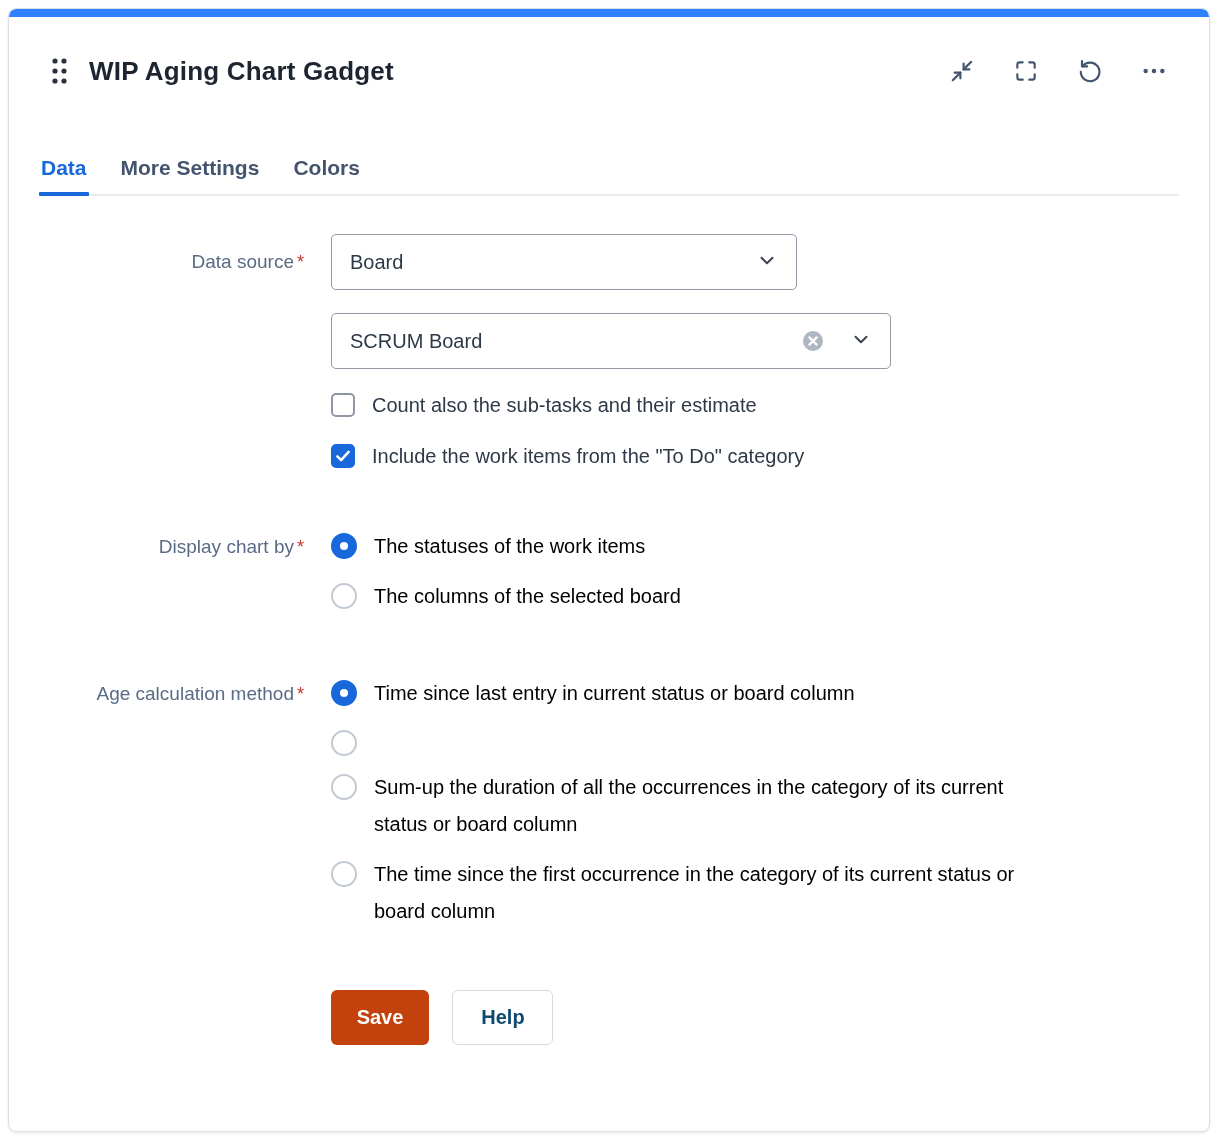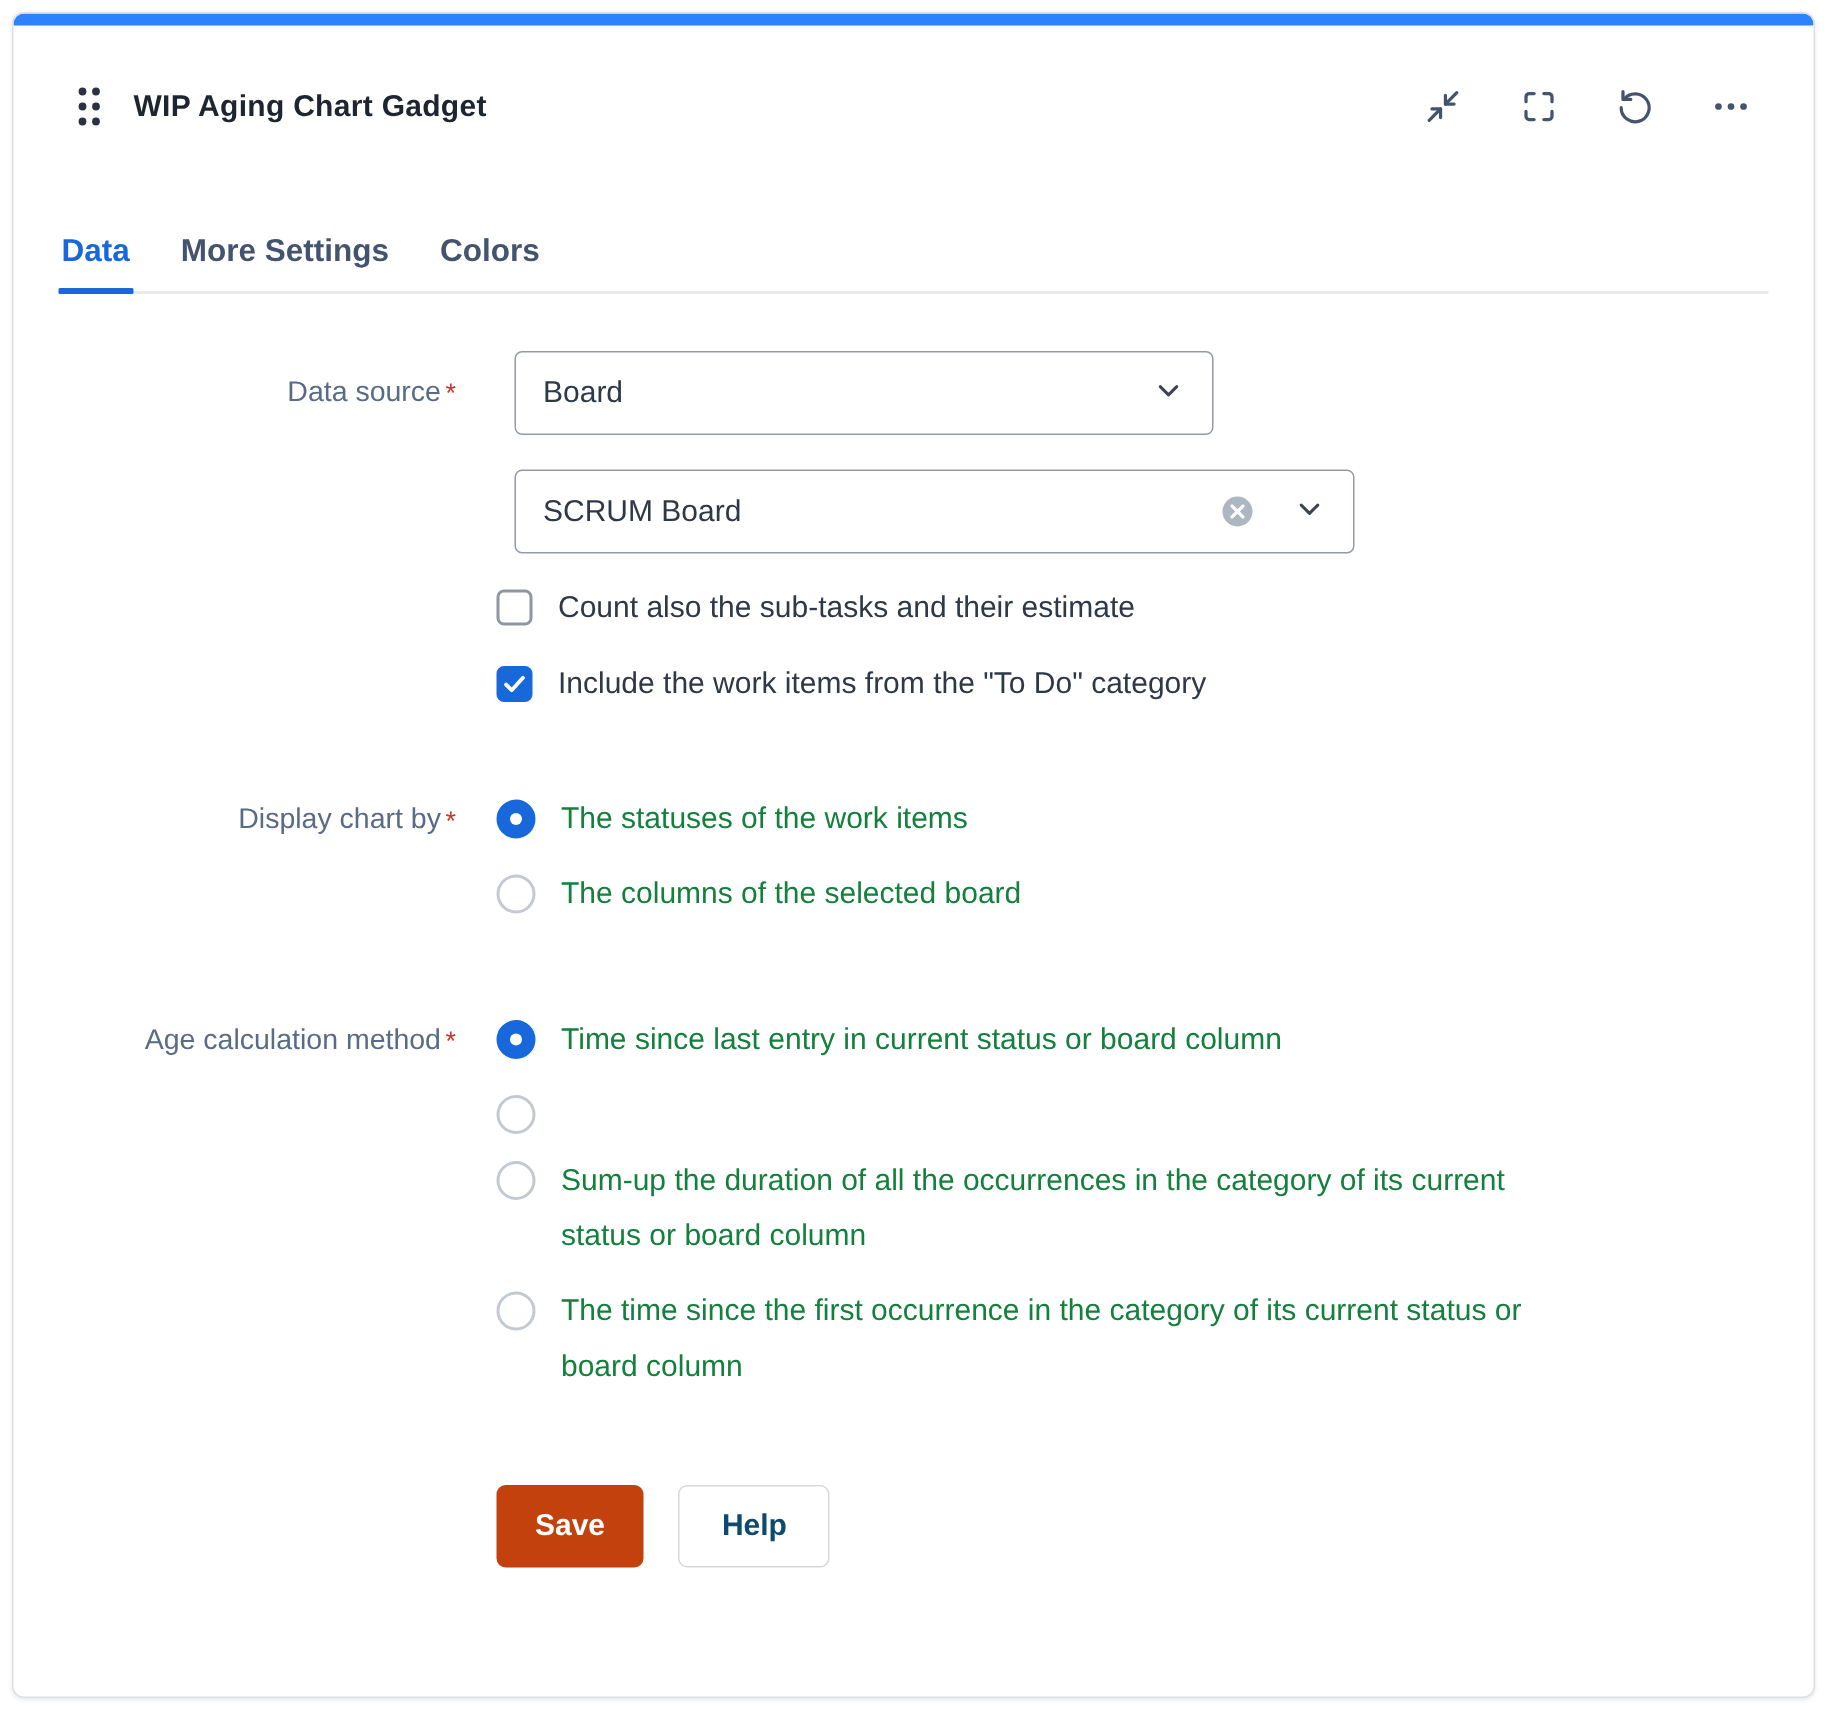--- a/index.html
+++ b/index.html
@@ -10,21 +10,21 @@
     margin: 8px; width: 1202px; min-height: 1124px;
     background: #ffffff; border: 1px solid #dcdfe4; border-radius: 8px;
     box-shadow: 0 1px 3px rgba(9,30,66,.10);
     position: relative; overflow: hidden;
   }
   .topbar { height: 8px; background: #2e82ff; border-radius: 7px 7px 0 0; }
 
   
   .header { display: flex; align-items: center; margin: 32px 42px 0 40px; height: 44px; }
   .drag-handle { width: 22px; height: 34px; margin-right: 18px; cursor: grab; display: flex; align-items: center; }
-  .title { font-size: 20px; font-weight: 700; color: #1d2531; letter-spacing: .2px; }
+  .title { font-size: 26px; font-weight: 700; color: #1d2531; letter-spacing: .2px; }
   .header-actions { margin-left: auto; display: flex; align-items: center; gap: 38px; }
   .icon-btn { background: none; border: none; cursor: pointer; width: 26px; height: 26px;
     display: flex; align-items: center; justify-content: center; color: #44546f; }
   .icon-btn svg { display: block; }
 
   
   .tabs { display: flex; gap: 30px; margin: 63px 30px 0 30px; border-bottom: 2px solid #e9ebee; }
   .tab { font-size: 21px; font-weight: 600; color: #44546f; padding: 0 2px 14px 2px;
     cursor: pointer; background: none; border: none; font-family: inherit; position: relative; }
   .tab.active { color: #1868db; }
@@ -35,21 +35,21 @@
   .form { padding: 38px 30px 0 30px; }
   .row { display: grid; grid-template-columns: 265px 1fr; column-gap: 27px; }
   .row + .row { margin-top: 60px; }
   .side-label { text-align: right; font-size: 19px; color: #5a6b85; line-height: 26px; }
   .side-label .req { color: #c9372c; margin-left: 3px; font-size: 18px; vertical-align: top; }
   .pt-select { padding-top: 15px; }
   .pt-opts { padding-top: 6px; }
 
   .select {
     height: 56px; background: #fff; border: 1px solid #949aa5; border-radius: 5px;
-    display: flex; align-items: center; padding: 0 18px; cursor: pointer; margin-left: 12px;
+    display: flex; align-items: center; padding: 0 18px; cursor: pointer;
   }
   .select .value { font-size: 20px; color: #2e3947; flex: 1; }
   .select-type { width: 466px; }
   .select-board { width: 560px; margin-top: 23px; }
   .clear-btn { border: none; background: none; cursor: pointer; margin-right: 26px;
     width: 22px; height: 22px; padding: 0; display: flex; }
   .chev { color: #3c4450; }
 
   .check-group { margin-top: 24px; display: flex; flex-direction: column; gap: 27px; }
   .check-row { display: flex; align-items: flex-start; gap: 17px; cursor: pointer; }
@@ -60,21 +60,21 @@
   .checkbox.on svg { display: block; }
   .opt-label { font-size: 20px; color: #2e3947; line-height: 24px; }
 
   .radio-group { display: flex; flex-direction: column; gap: 13px; }
   .radio-row { display: flex; align-items: flex-start; gap: 17px; cursor: pointer; }
   .radio { width: 26px; height: 26px; border-radius: 50%; border: 2px solid #c3c9d2;
     background: #fff; flex: 0 0 auto; margin-top: 5px; position: relative; }
   .radio.on { border-color: #1868db; background: #1868db; }
   .radio.on::after { content: ""; position: absolute; left: 7px; top: 7px; width: 8px; height: 8px;
     border-radius: 50%; background: #ffffff; }
-  .radio-label { font-size: 20px; color: #15803d; line-height: 37px; max-width: 645px; }
+  .radio-label { font-size: 20px; color: #000000; line-height: 37px; max-width: 645px; }
 
   .actions { margin-top: 57px; padding-bottom: 48px; }
   .btn { font-family: inherit; font-size: 20px; font-weight: 600; height: 55px;
     border-radius: 6px; cursor: pointer; }
   .btn-save { background: #c2410c; color: #fff; border: none; width: 98px; }
   .btn-help { background: #fff; color: #0c4a6e; border: 1px solid #d5d9de; width: 101px; margin-left: 19px; }
 </style>
 </head>
 <body>
 

